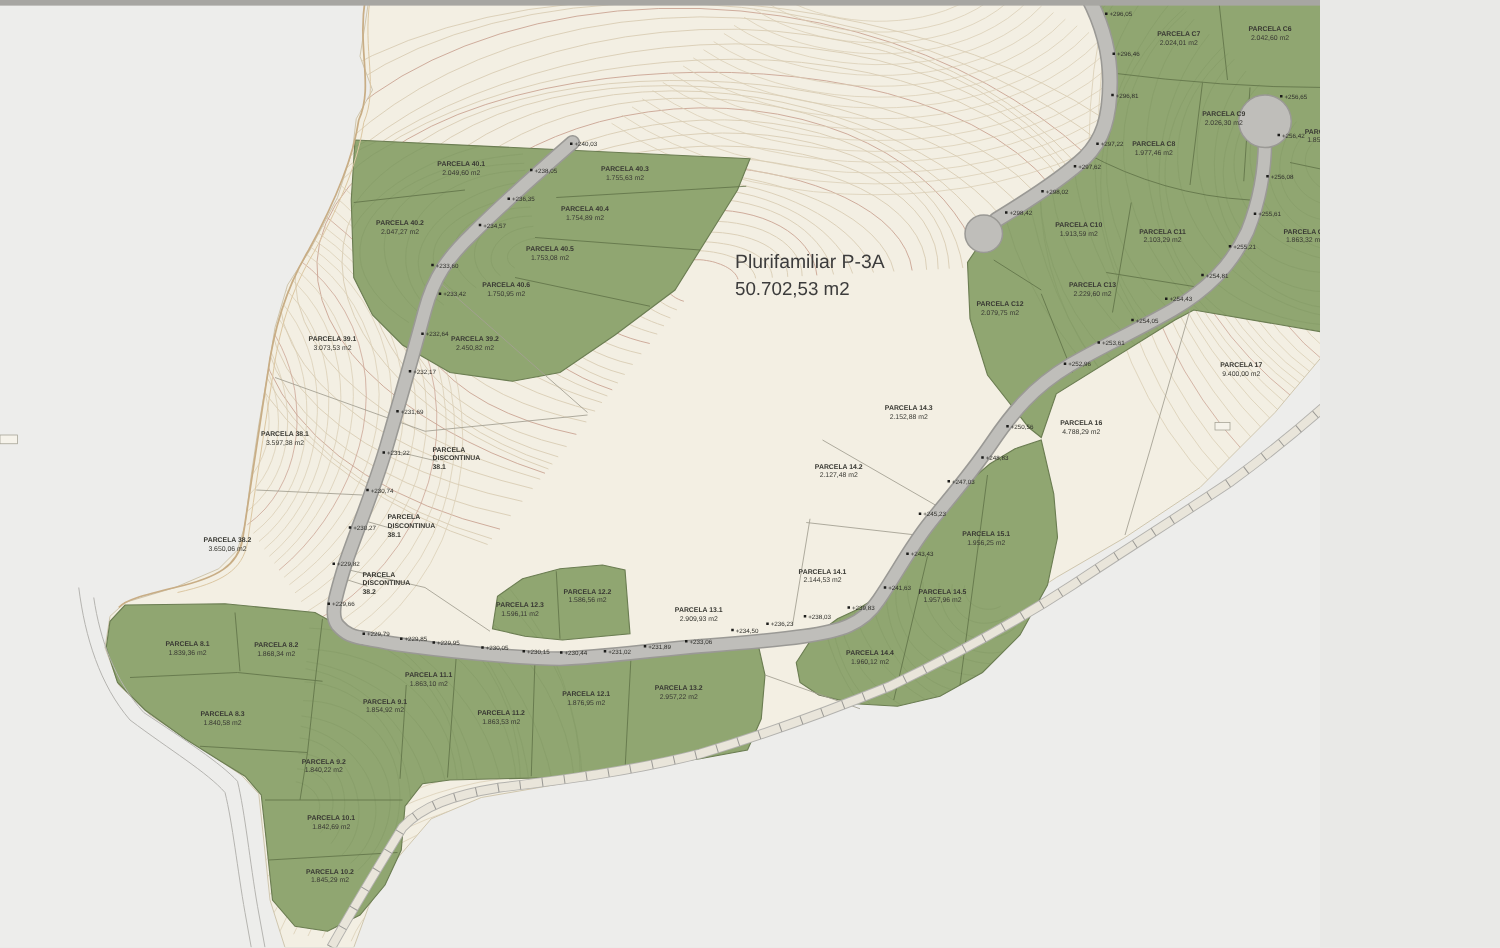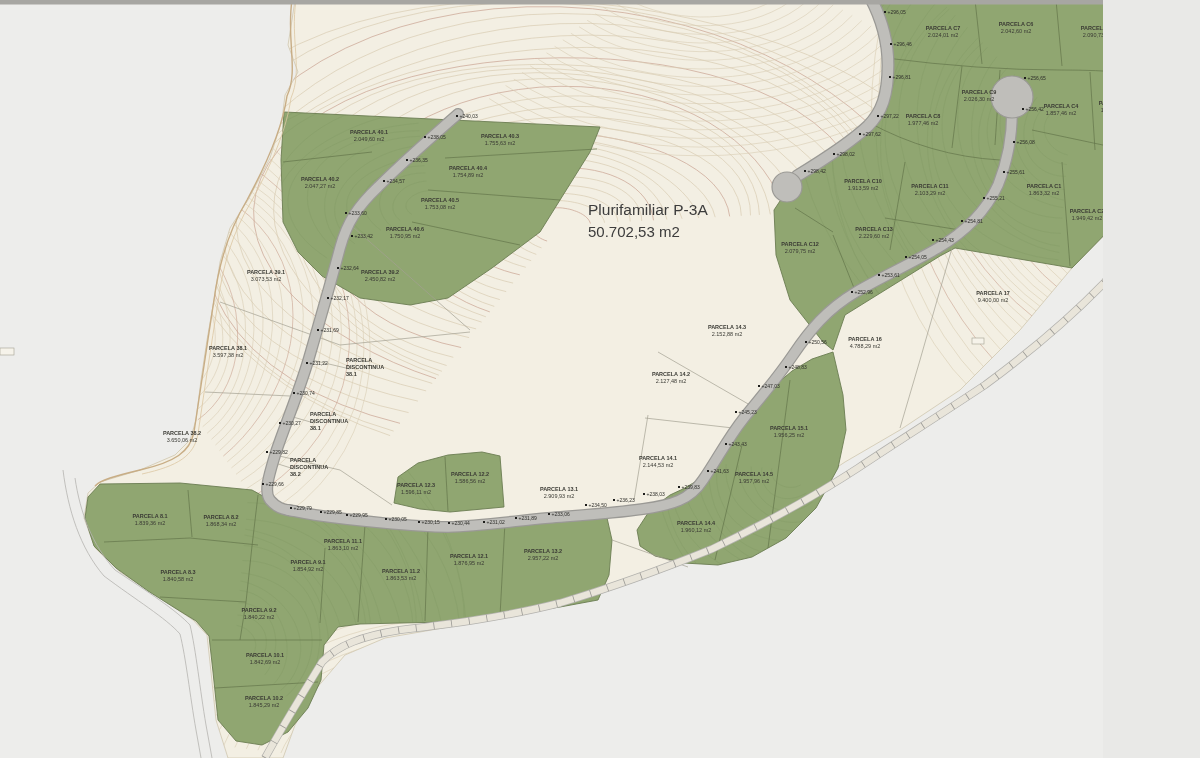--- a/index.html
+++ b/index.html
@@ -1,17 +1,17 @@
 <!DOCTYPE html>
 <html><head>
 <meta charset="utf-8">
 <style>
   html,body{margin:0;padding:0;background:#e9e9e7;}
   #canvas{position:relative;width:1056px;height:758px;overflow:hidden;background:#ededeb;
-          font-family:"Liberation Sans",sans-serif;padding-left:47px;}
+          font-family:"Liberation Sans",sans-serif;}
   #map-svg{position:absolute;left:0;top:0;}
   #labels{position:absolute;left:0;top:0;width:1200px;height:758px;pointer-events:none;}
   .parcel{position:absolute;transform:translate(-50%,-50%);text-align:center;
           font:bold 5.5px/1.3 "Liberation Sans",sans-serif;color:#3a3a34;white-space:nowrap;}
   .parcel .area{display:block;font-weight:normal;}
   .parcel.disc{transform:translate(0,-50%);text-align:left;white-space:normal;width:44px;}
   .elev{position:absolute;font:5px/1 "Liberation Sans",sans-serif;color:#2e2e2a;white-space:nowrap;}
   .elev::before{content:"";display:inline-block;width:2px;height:2px;background:#1d1d1b;
           margin:0 1.5px 1px 0;}
   .main-title{position:absolute;font:15.5px/1.45 "Liberation Sans",sans-serif;color:#3c3c3c;}

